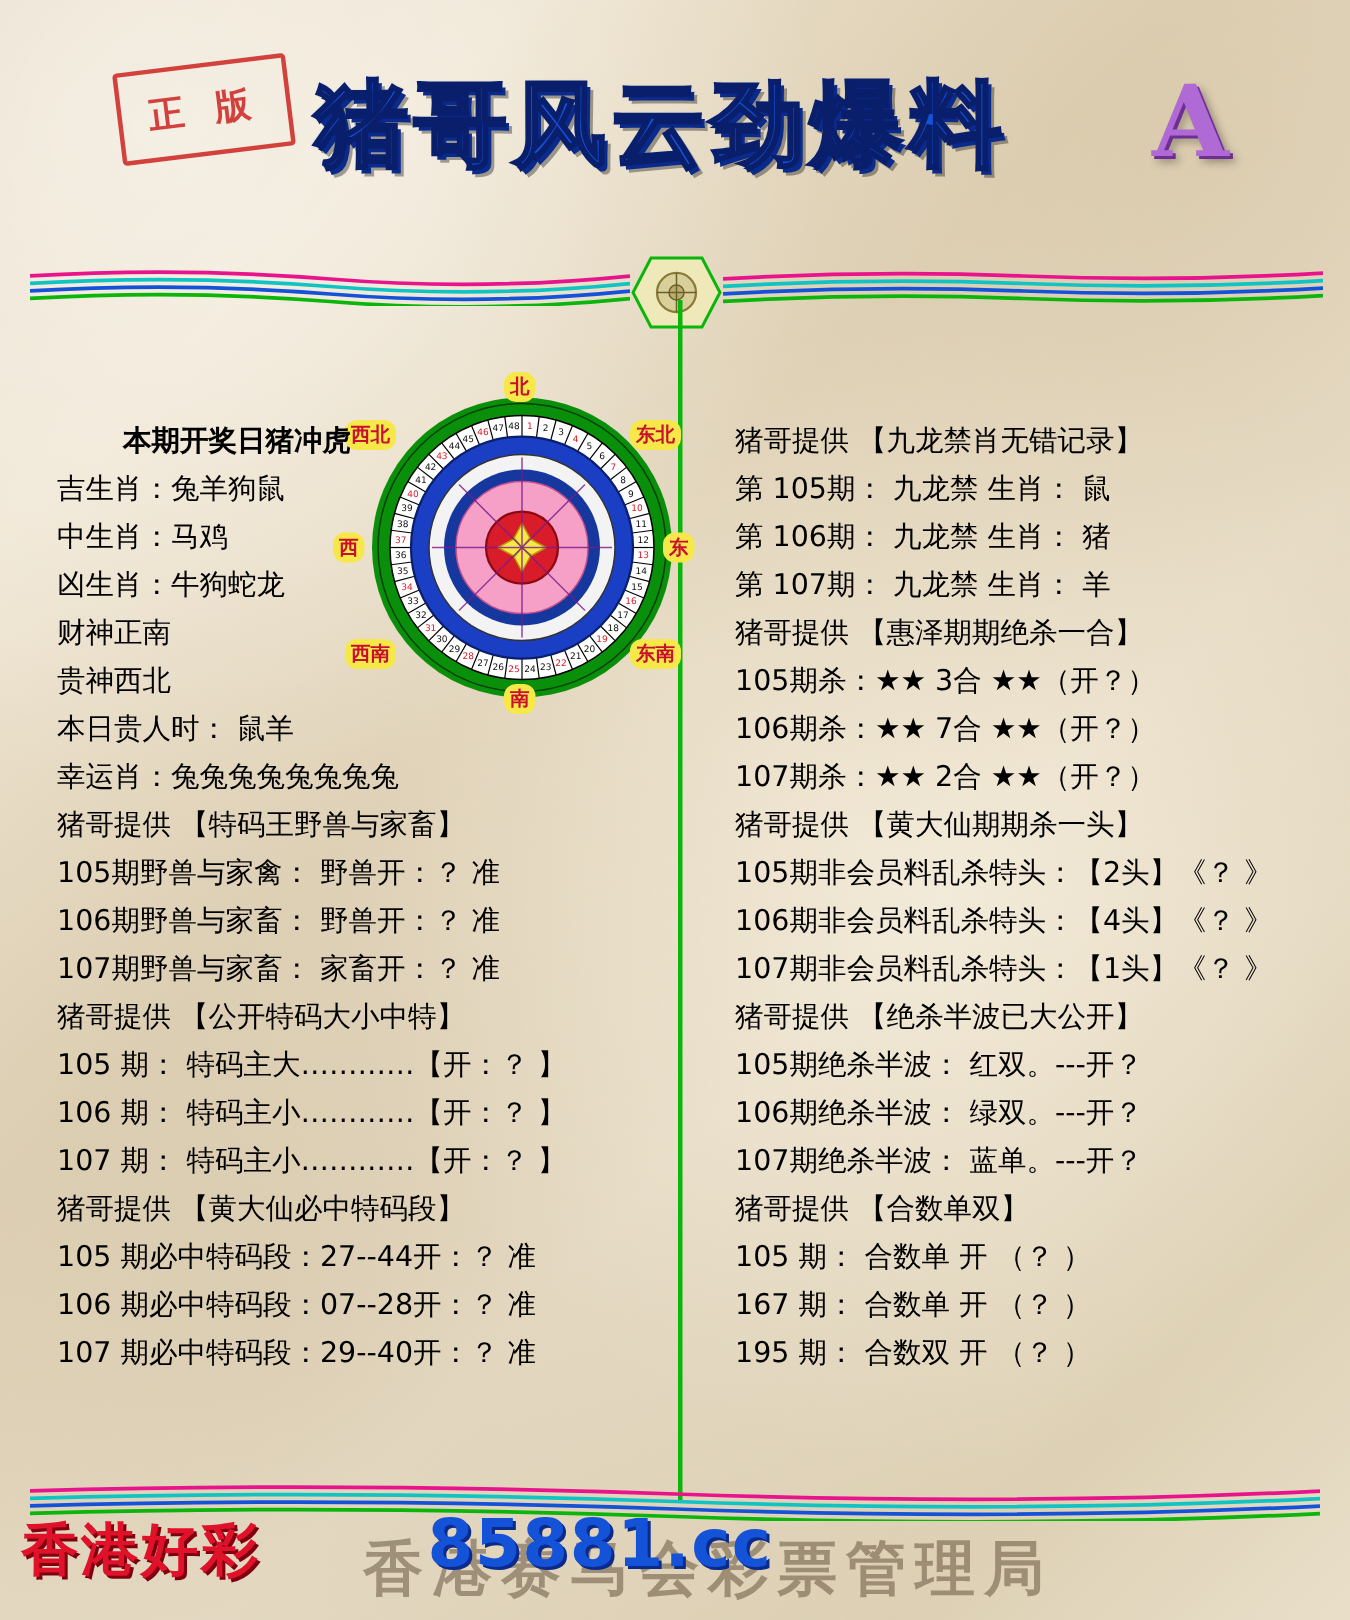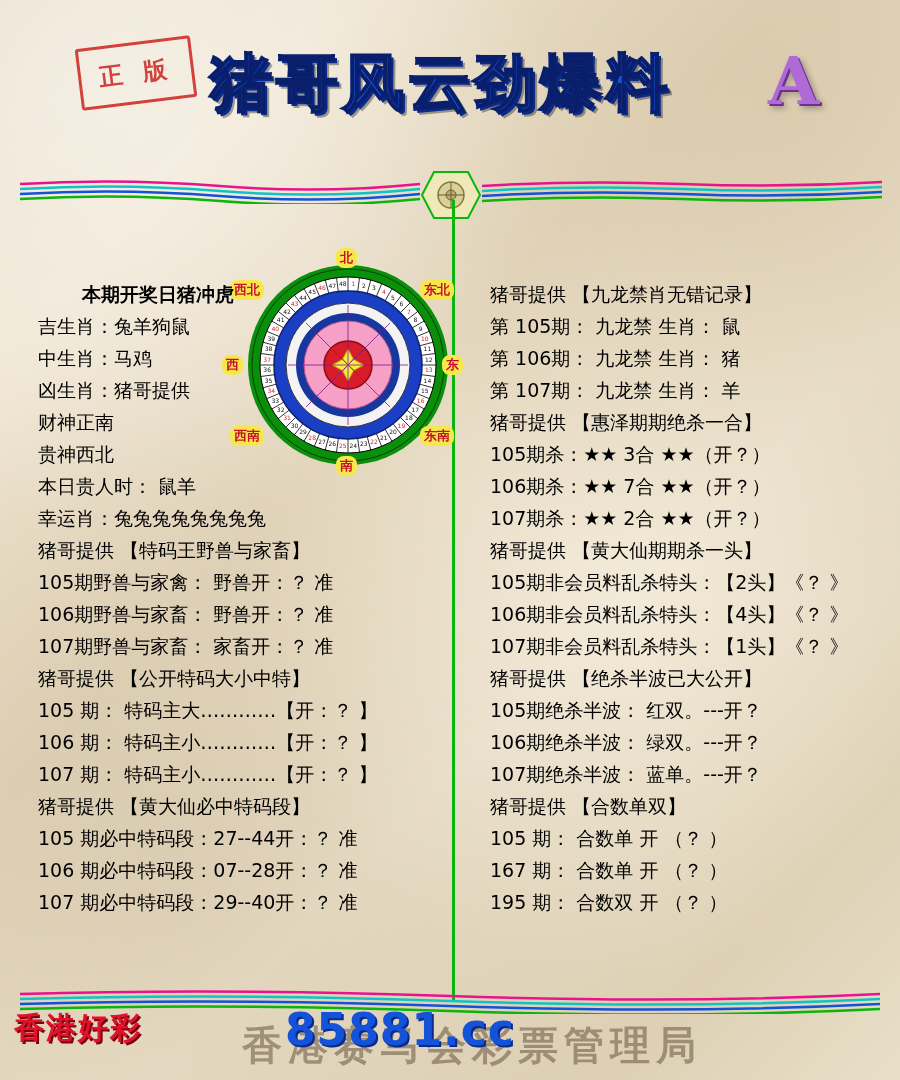--- a/index.html
+++ b/index.html
@@ -61,21 +61,21 @@
   .col .row{height:32px;white-space:nowrap;display:flex;align-items:center;}
   .col-left{left:38px;top:278px;width:410px;}
   .col-right{left:490px;top:278px;width:400px;}
   .col .row.bold{font-weight:bold;margin-left:44px;}
 
   
   .wheel-wrap{position:absolute;left:228px;top:250px;width:240px;height:230px;}
   .dirlabel{position:absolute;font-size:13px;font-weight:bold;color:#c8102e;
     background:#f7e84a;border-radius:8px;padding:1px 4px;white-space:nowrap;}
   .hk{
-    position:absolute;left:14px;top:1008px;font-size:30px;font-weight:bold;
+    position:absolute;left:14px;top:1008px;font-size:38px;font-weight:bold;
     color:#e0122a;text-shadow:2px 2px 0 #7e0010;letter-spacing:2px;
   }
   .site{
     position:absolute;left:285px;top:1004px;font-size:44px;font-weight:bold;
     color:#1452d8;text-shadow:2px 2px 0 #0a2a8c;letter-spacing:1px;
   }
   .watermark{
     position:absolute;left:242px;top:1018px;font-size:40px;font-weight:bold;
     color:rgba(60,40,20,.40);letter-spacing:6px;white-space:nowrap;text-align:right;
   }
@@ -265,21 +265,21 @@
   <div class="dirlabel" style="left:214px;top:105px;">东</div>
   <div class="dirlabel" style="left:2px;top:176px;">西南</div>
   <div class="dirlabel" style="left:192px;top:176px;">东南</div>
   <div class="dirlabel" style="left:108px;top:206px;">南</div>
 </div>
 
 <div class="col col-left">
   <div class="row bold">本期开奖日猪冲虎</div>
   <div class="row">吉生肖：兔羊狗鼠</div>
   <div class="row">中生肖：马鸡</div>
-  <div class="row">凶生肖：猪哥提供</div>
+  <div class="row">凶生肖：牛狗蛇龙</div>
   <div class="row">财神正南</div>
   <div class="row">贵神西北</div>
   <div class="row">本日贵人时： 鼠羊</div>
   <div class="row">幸运肖：兔兔兔兔兔兔兔兔</div>
   <div class="row">猪哥提供 【特码王野兽与家畜】</div>
   <div class="row">105期野兽与家禽：  野兽开：？ 准</div>
   <div class="row">106期野兽与家畜：  野兽开：？ 准</div>
   <div class="row">107期野兽与家畜：  家畜开：？ 准</div>
   <div class="row">猪哥提供 【公开特码大小中特】</div>
   <div class="row">105 期： 特码主大…………【开：？ 】</div>

